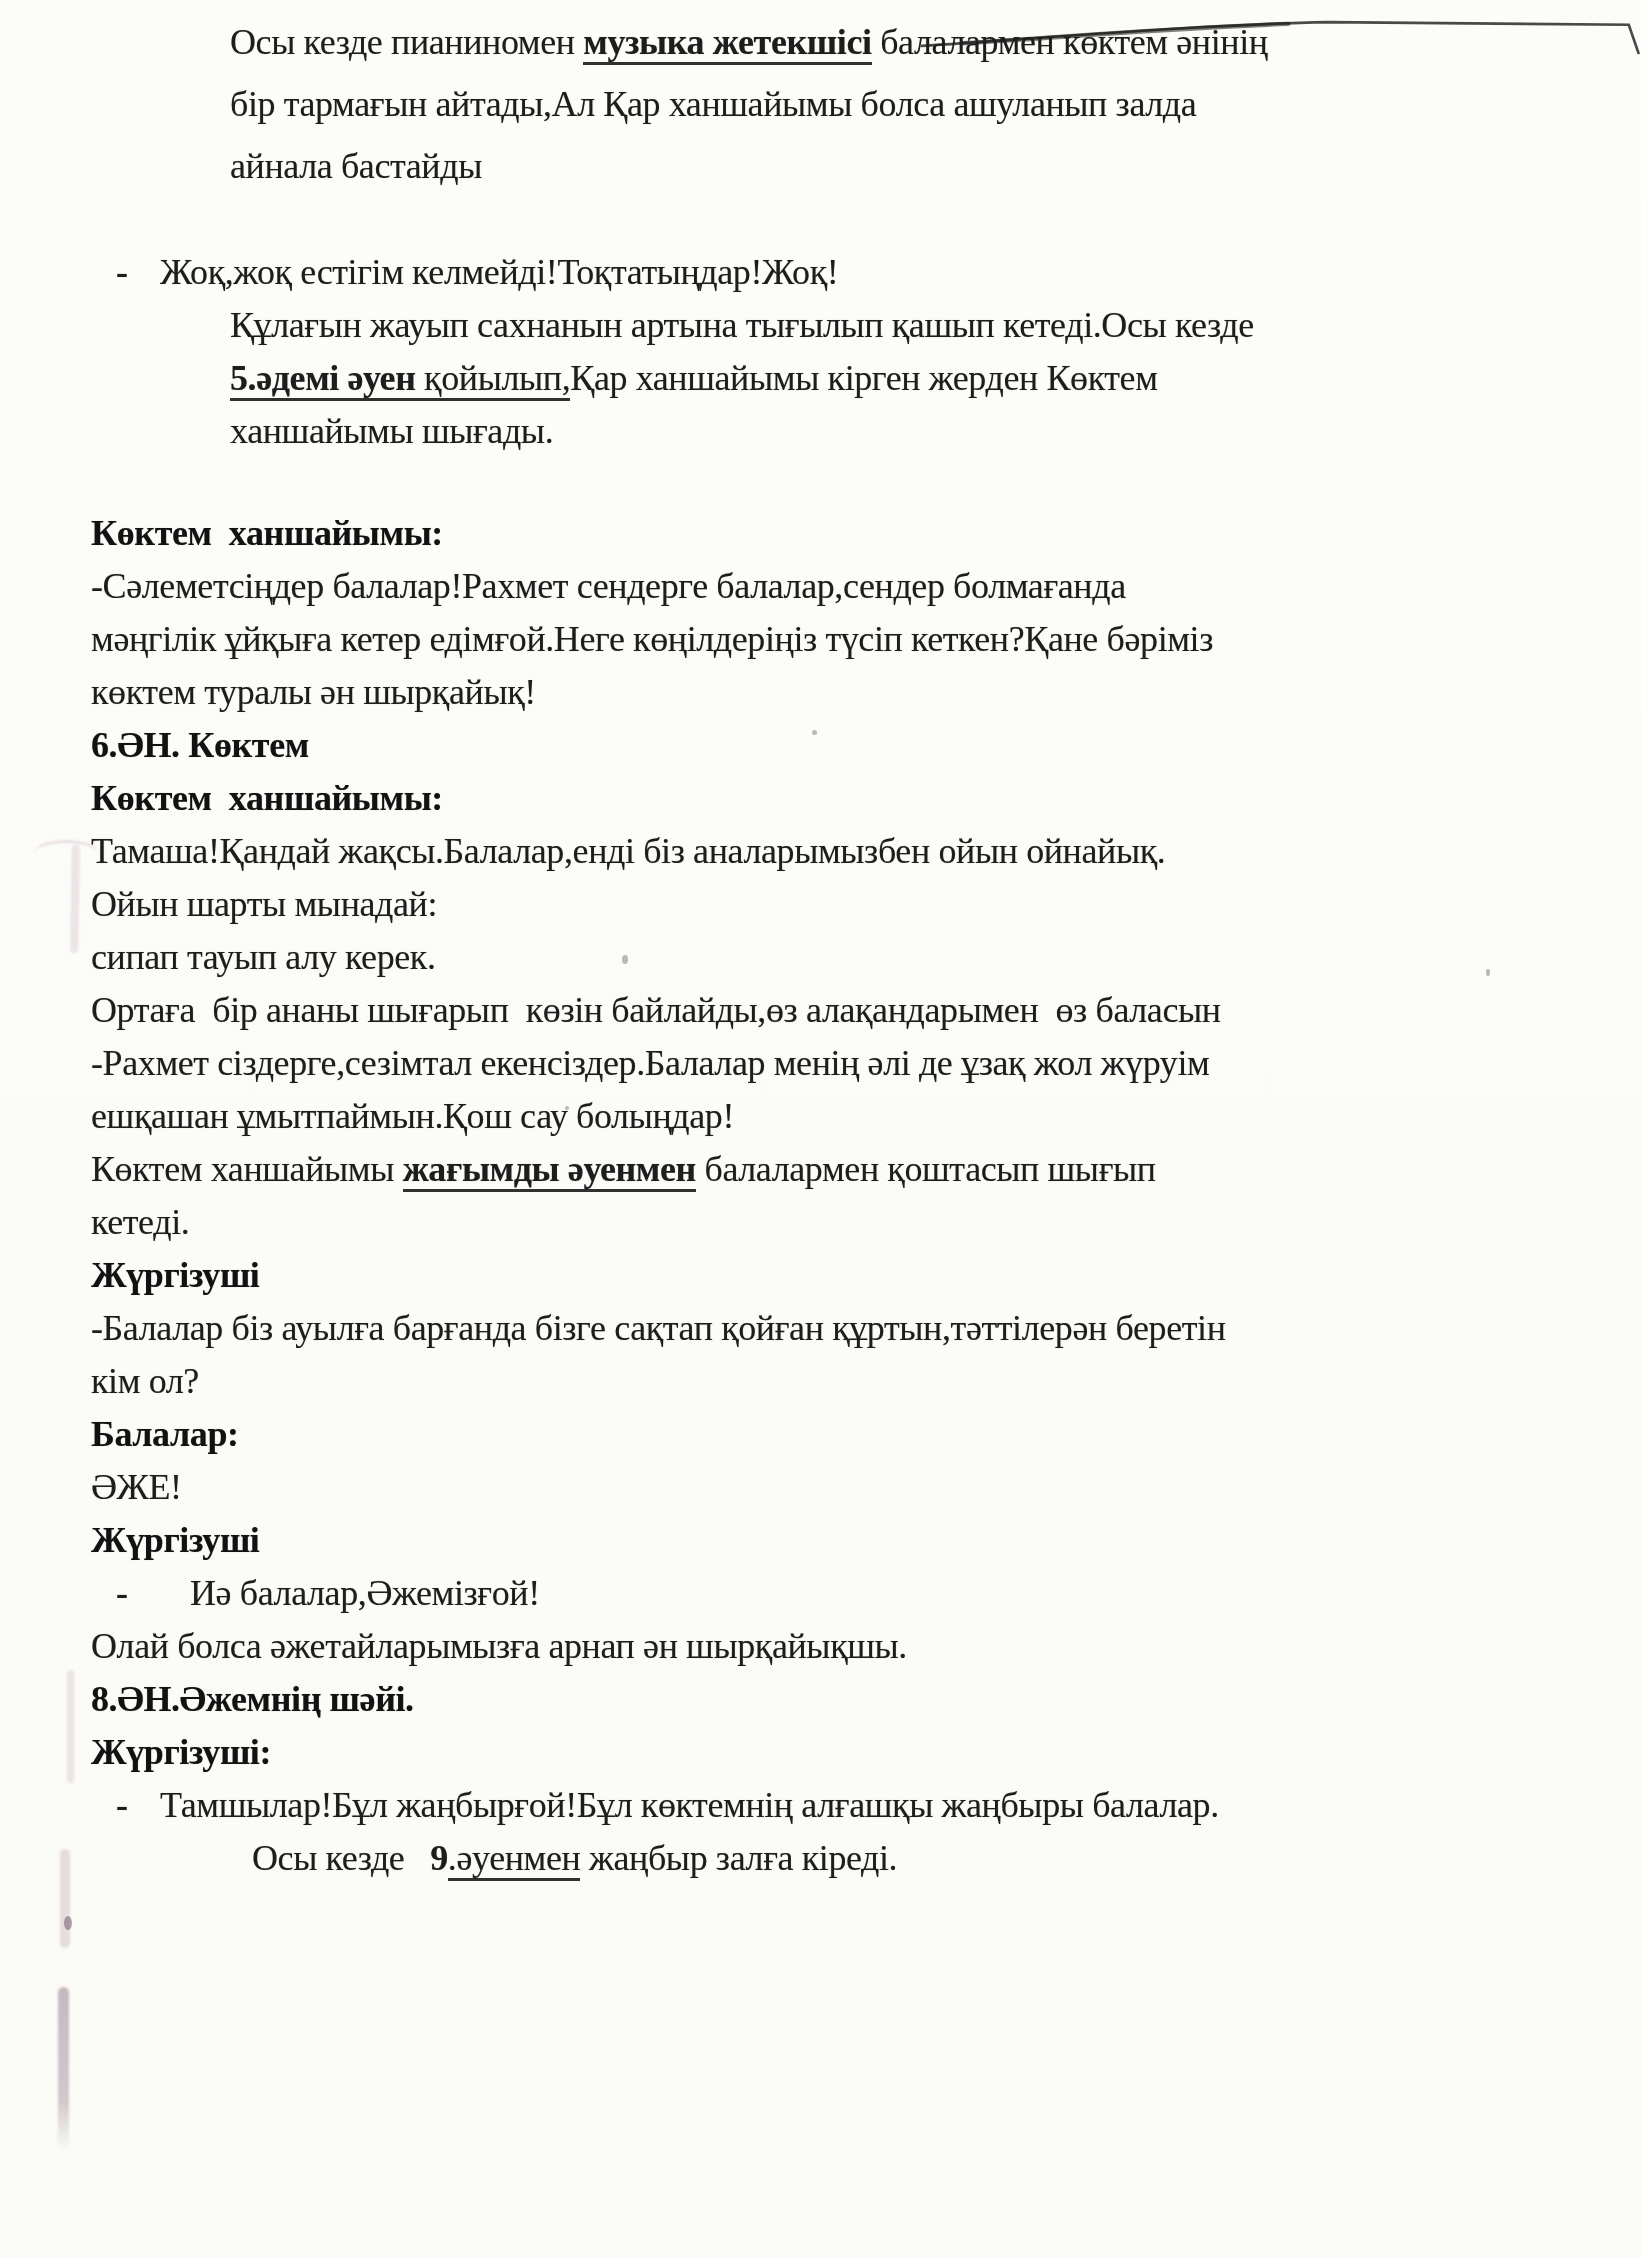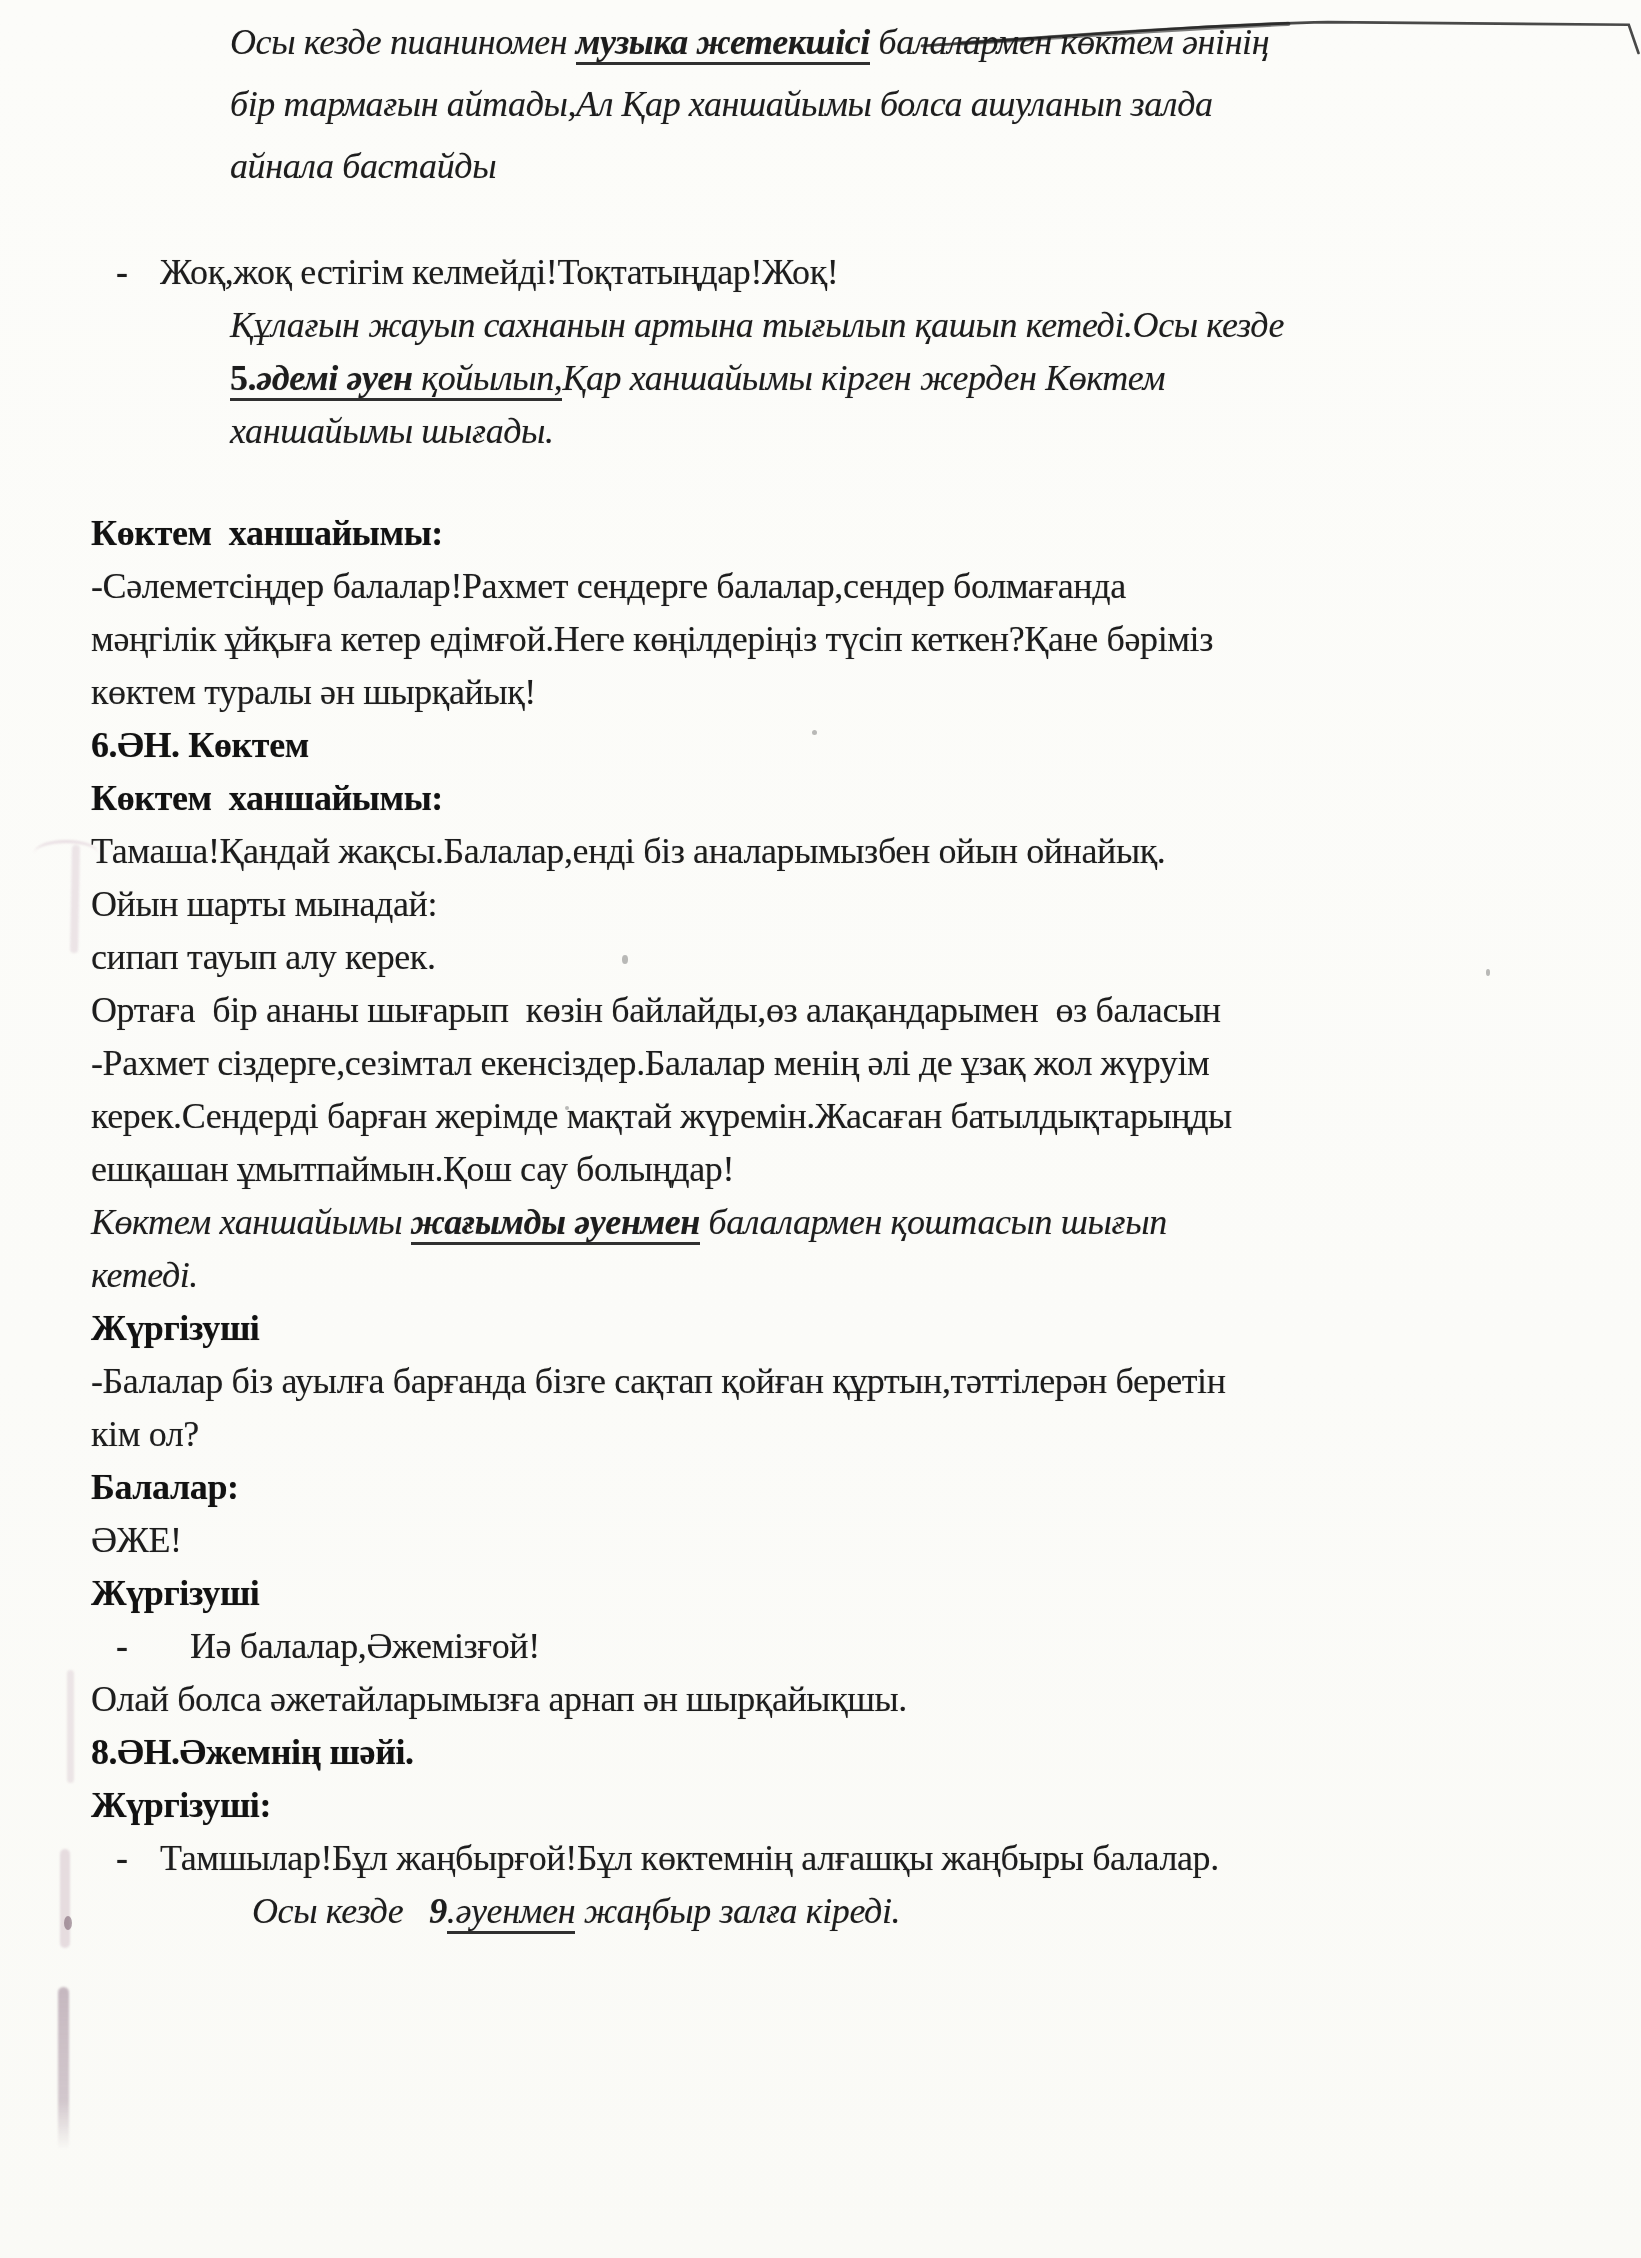--- a/index.html
+++ b/index.html
@@ -19,21 +19,21 @@
   }
   .line.tall{line-height:62px;}
   .line.gap-after{margin-bottom:49px;}
   .line.stage{padding-left:139px;}
   .line.stage2{padding-left:161px;}
   .line.heading{color:#121212;}
   .line.bullet{padding-left:25px;}
   .dash{display:inline-block;width:44px;font-weight:bold;}
   .dash.wide{width:74px;}
   .seg.b{font-weight:bold;}
-  .seg.i{font-style:italic;}
+  .seg.i{}
   .seg.u{border-bottom:3.5px solid rgba(25,25,25,0.9);padding-bottom:0.9px;}
   
   .artifact{position:absolute;pointer-events:none;}
   .streak{border-radius:7px;filter:blur(1.3px);}
   .streak1{left:71px;top:845px;width:8px;height:108px;background:rgba(158,105,135,0.16);transform:rotate(1deg);}
   .curvemark{left:34px;top:840px;width:64px;height:23px;border-top:3.5px solid rgba(170,120,150,0.22);border-radius:50%;filter:blur(0.9px);}
   .streak2{left:67px;top:1670px;width:7px;height:113px;background:rgba(150,100,130,0.14);}
   .streak3{left:60px;top:1849px;width:9.7px;height:99px;background:rgba(150,100,130,0.20);}
   .streakdot{left:64px;top:1916px;width:8px;height:14px;background:rgba(90,60,80,0.45);border-radius:50%;filter:blur(0.4px);}
   .streak4{left:58px;top:1987px;width:10.6px;height:163px;
@@ -68,21 +68,20 @@
       <div class="line body"><span class="seg">-Сәлеметсіңдер балалар!Рахмет сендерге балалар,сендер болмағанда</span></div>
       <div class="line body"><span class="seg">мәңгілік ұйқыға кетер едімғой.Неге көңілдеріңіз түсіп кеткен?Қане бәріміз</span></div>
       <div class="line body"><span class="seg">көктем туралы ән шырқайық!</span></div>
       <div class="line heading"><span class="seg b">6.ӘН. Көктем</span></div>
       <div class="line heading"><span class="seg b">Көктем  ханшайымы:</span></div>
       <div class="line body"><span class="seg">Тамаша!Қандай жақсы.Балалар,енді біз аналарымызбен ойын ойнайық.</span></div>
       <div class="line body"><span class="seg">Ойын шарты мынадай:</span></div>
       <div class="line body"><span class="seg">сипап тауып алу керек.</span></div>
       <div class="line body"><span class="seg">Ортаға  бір ананы шығарып  көзін байлайды,өз алақандарымен  өз баласын</span></div>
       <div class="line body"><span class="seg">-Рахмет сіздерге,сезімтал екенсіздер.Балалар менің әлі де ұзақ жол жүруім</span></div>
-      <div class="line body"><span class="seg">керек.Сендерді барған жерімде мақтай жүремін.Жасаған батылдықтарыңды</span></div>
       <div class="line body"><span class="seg">ешқашан ұмытпаймын.Қош сау болыңдар!</span></div>
       <div class="line body"><span class="seg i">Көктем ханшайымы </span><span class="seg b i u">жағымды әуенмен</span><span class="seg i"> балалармен қоштасып шығып</span></div>
       <div class="line body"><span class="seg i">кетеді.</span></div>
       <div class="line heading"><span class="seg b">Жүргізуші</span></div>
       <div class="line body"><span class="seg">-Балалар біз ауылға барғанда бізге сақтап қойған құртын,тәттілерән беретін</span></div>
       <div class="line body"><span class="seg">кім ол?</span></div>
       <div class="line heading"><span class="seg b">Балалар:</span></div>
       <div class="line body"><span class="seg">ӘЖЕ!</span></div>
       <div class="line heading"><span class="seg b">Жүргізуші</span></div>
       <div class="line bullet"><span class="dash wide">-</span><span class="seg">Иә балалар,Әжемізғой!</span></div>

